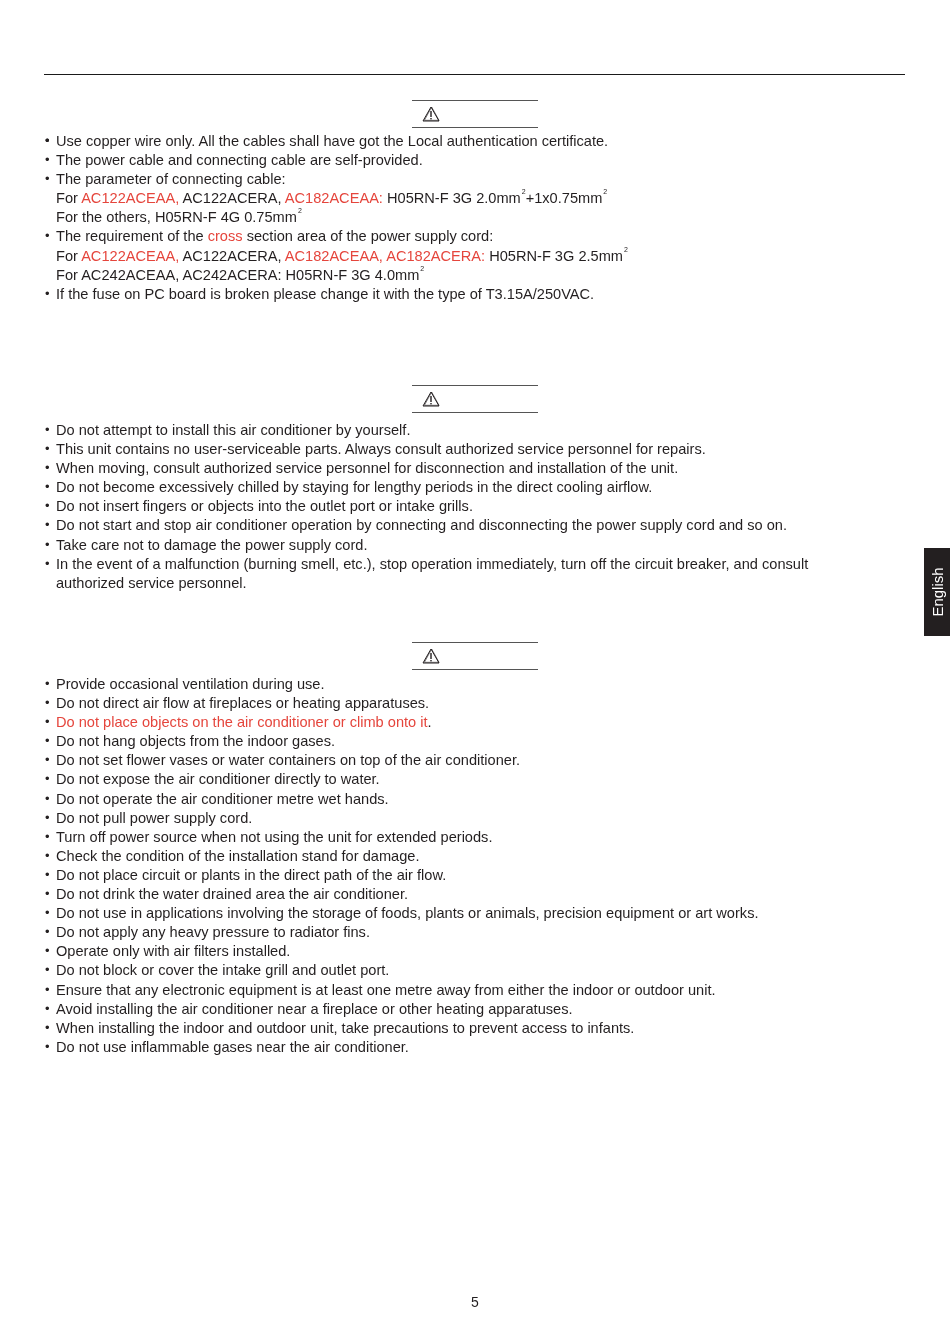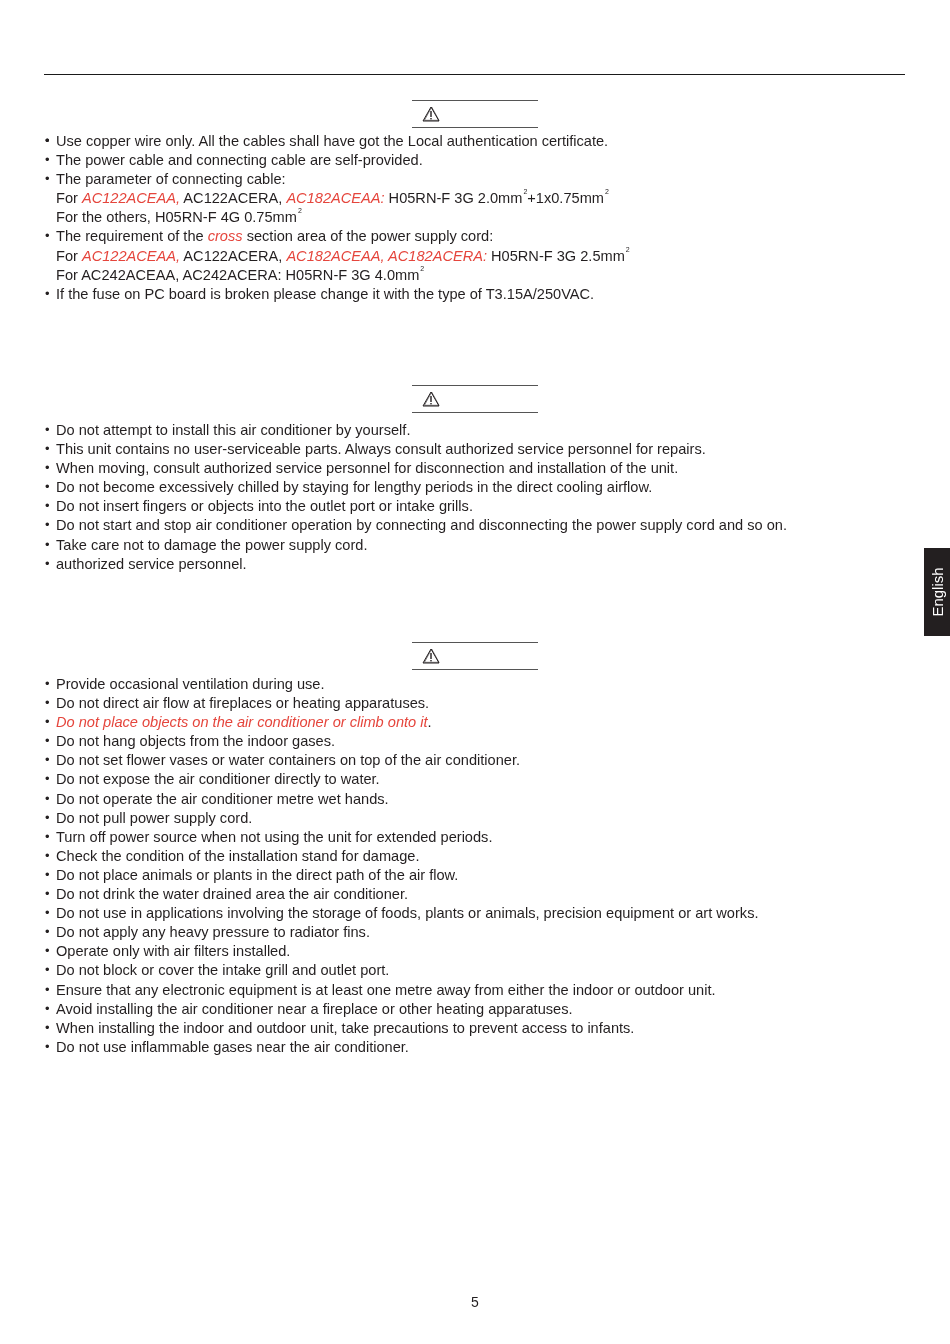--- a/index.html
+++ b/index.html
@@ -8,21 +8,21 @@
   .top-rule { position: absolute; left: 44px; top: 74px; width: 861px; height: 0;
               border-top: 1.5px solid #1a1a1a; }
   .warn-box { position: absolute; left: 412px; width: 126px; height: 26px;
               border-top: 1px solid #555; border-bottom: 1px solid #555; }
   .warn-box svg { position: absolute; left: 10px; top: 5px; }
   .section { position: absolute; left: 44px; width: 860px; }
   .item { position: relative; padding-left: 12px; font-size: 14.6px; line-height: 19.1px;
           white-space: nowrap; }
   .item .bullet { position: absolute; left: 1px; top: 0; font-size: 13px; line-height: 17px; }
   .sub { padding-left: 12px; font-size: 14.6px; line-height: 19.1px; white-space: nowrap; }
-  .red { color: #e5453c; font-style: italic; }
+  .red { color: #e5453c; }
   sup { font-size: 7px; vertical-align: 9px; line-height: 0; margin-left: 1px; }
   .lang-tab { position: absolute; left: 924px; top: 548px; width: 26px; height: 88px;
               background: #231f20; }
   .lang-tab span { position: absolute; left: 50%; top: 50%; color: #fff; font-size: 15px;
                    transform: translate(-50%, -50%) rotate(-90deg); white-space: nowrap; }
   .page-num { position: absolute; left: 0; width: 950px; top: 1294px; text-align: center;
               font-size: 14px; color: #231f20; }
 </style>
 </head>
 <body>
@@ -107,20 +107,21 @@
     <div class="item">
       <span class="bullet">•</span>
       <div><span>Do not start and stop air conditioner operation by connecting and disconnecting the power supply cord and so on.</span></div>
     </div>
     <div class="item">
       <span class="bullet">•</span>
       <div><span>Take care not to damage the power supply cord.</span></div>
     </div>
     <div class="item">
       <span class="bullet">•</span>
+      <div><span>In the event of a malfunction (burning smell, etc.), stop operation immediately, turn off the circuit breaker, and consult</span></div>
       <div>authorized service personnel.</div>
     </div>
   </div>
 <div class="section" style="top:675px;">
     <div class="item">
       <span class="bullet">•</span>
       <div><span>Provide occasional ventilation during use.</span></div>
     </div>
     <div class="item">
       <span class="bullet">•</span>
@@ -153,21 +154,21 @@
     <div class="item">
       <span class="bullet">•</span>
       <div><span>Turn off power source when not using the unit for extended periods.</span></div>
     </div>
     <div class="item">
       <span class="bullet">•</span>
       <div><span>Check the condition of the installation stand for damage.</span></div>
     </div>
     <div class="item">
       <span class="bullet">•</span>
-      <div><span>Do not place animals or plants in the direct path of the air flow.</span></div>
+      <div><span>Do not place circuit or plants in the direct path of the air flow.</span></div>
     </div>
     <div class="item">
       <span class="bullet">•</span>
       <div><span>Do not drink the water drained area the air conditioner.</span></div>
     </div>
     <div class="item">
       <span class="bullet">•</span>
       <div><span>Do not use in applications involving the storage of foods, plants or animals, precision equipment or art works.</span></div>
     </div>
     <div class="item">

